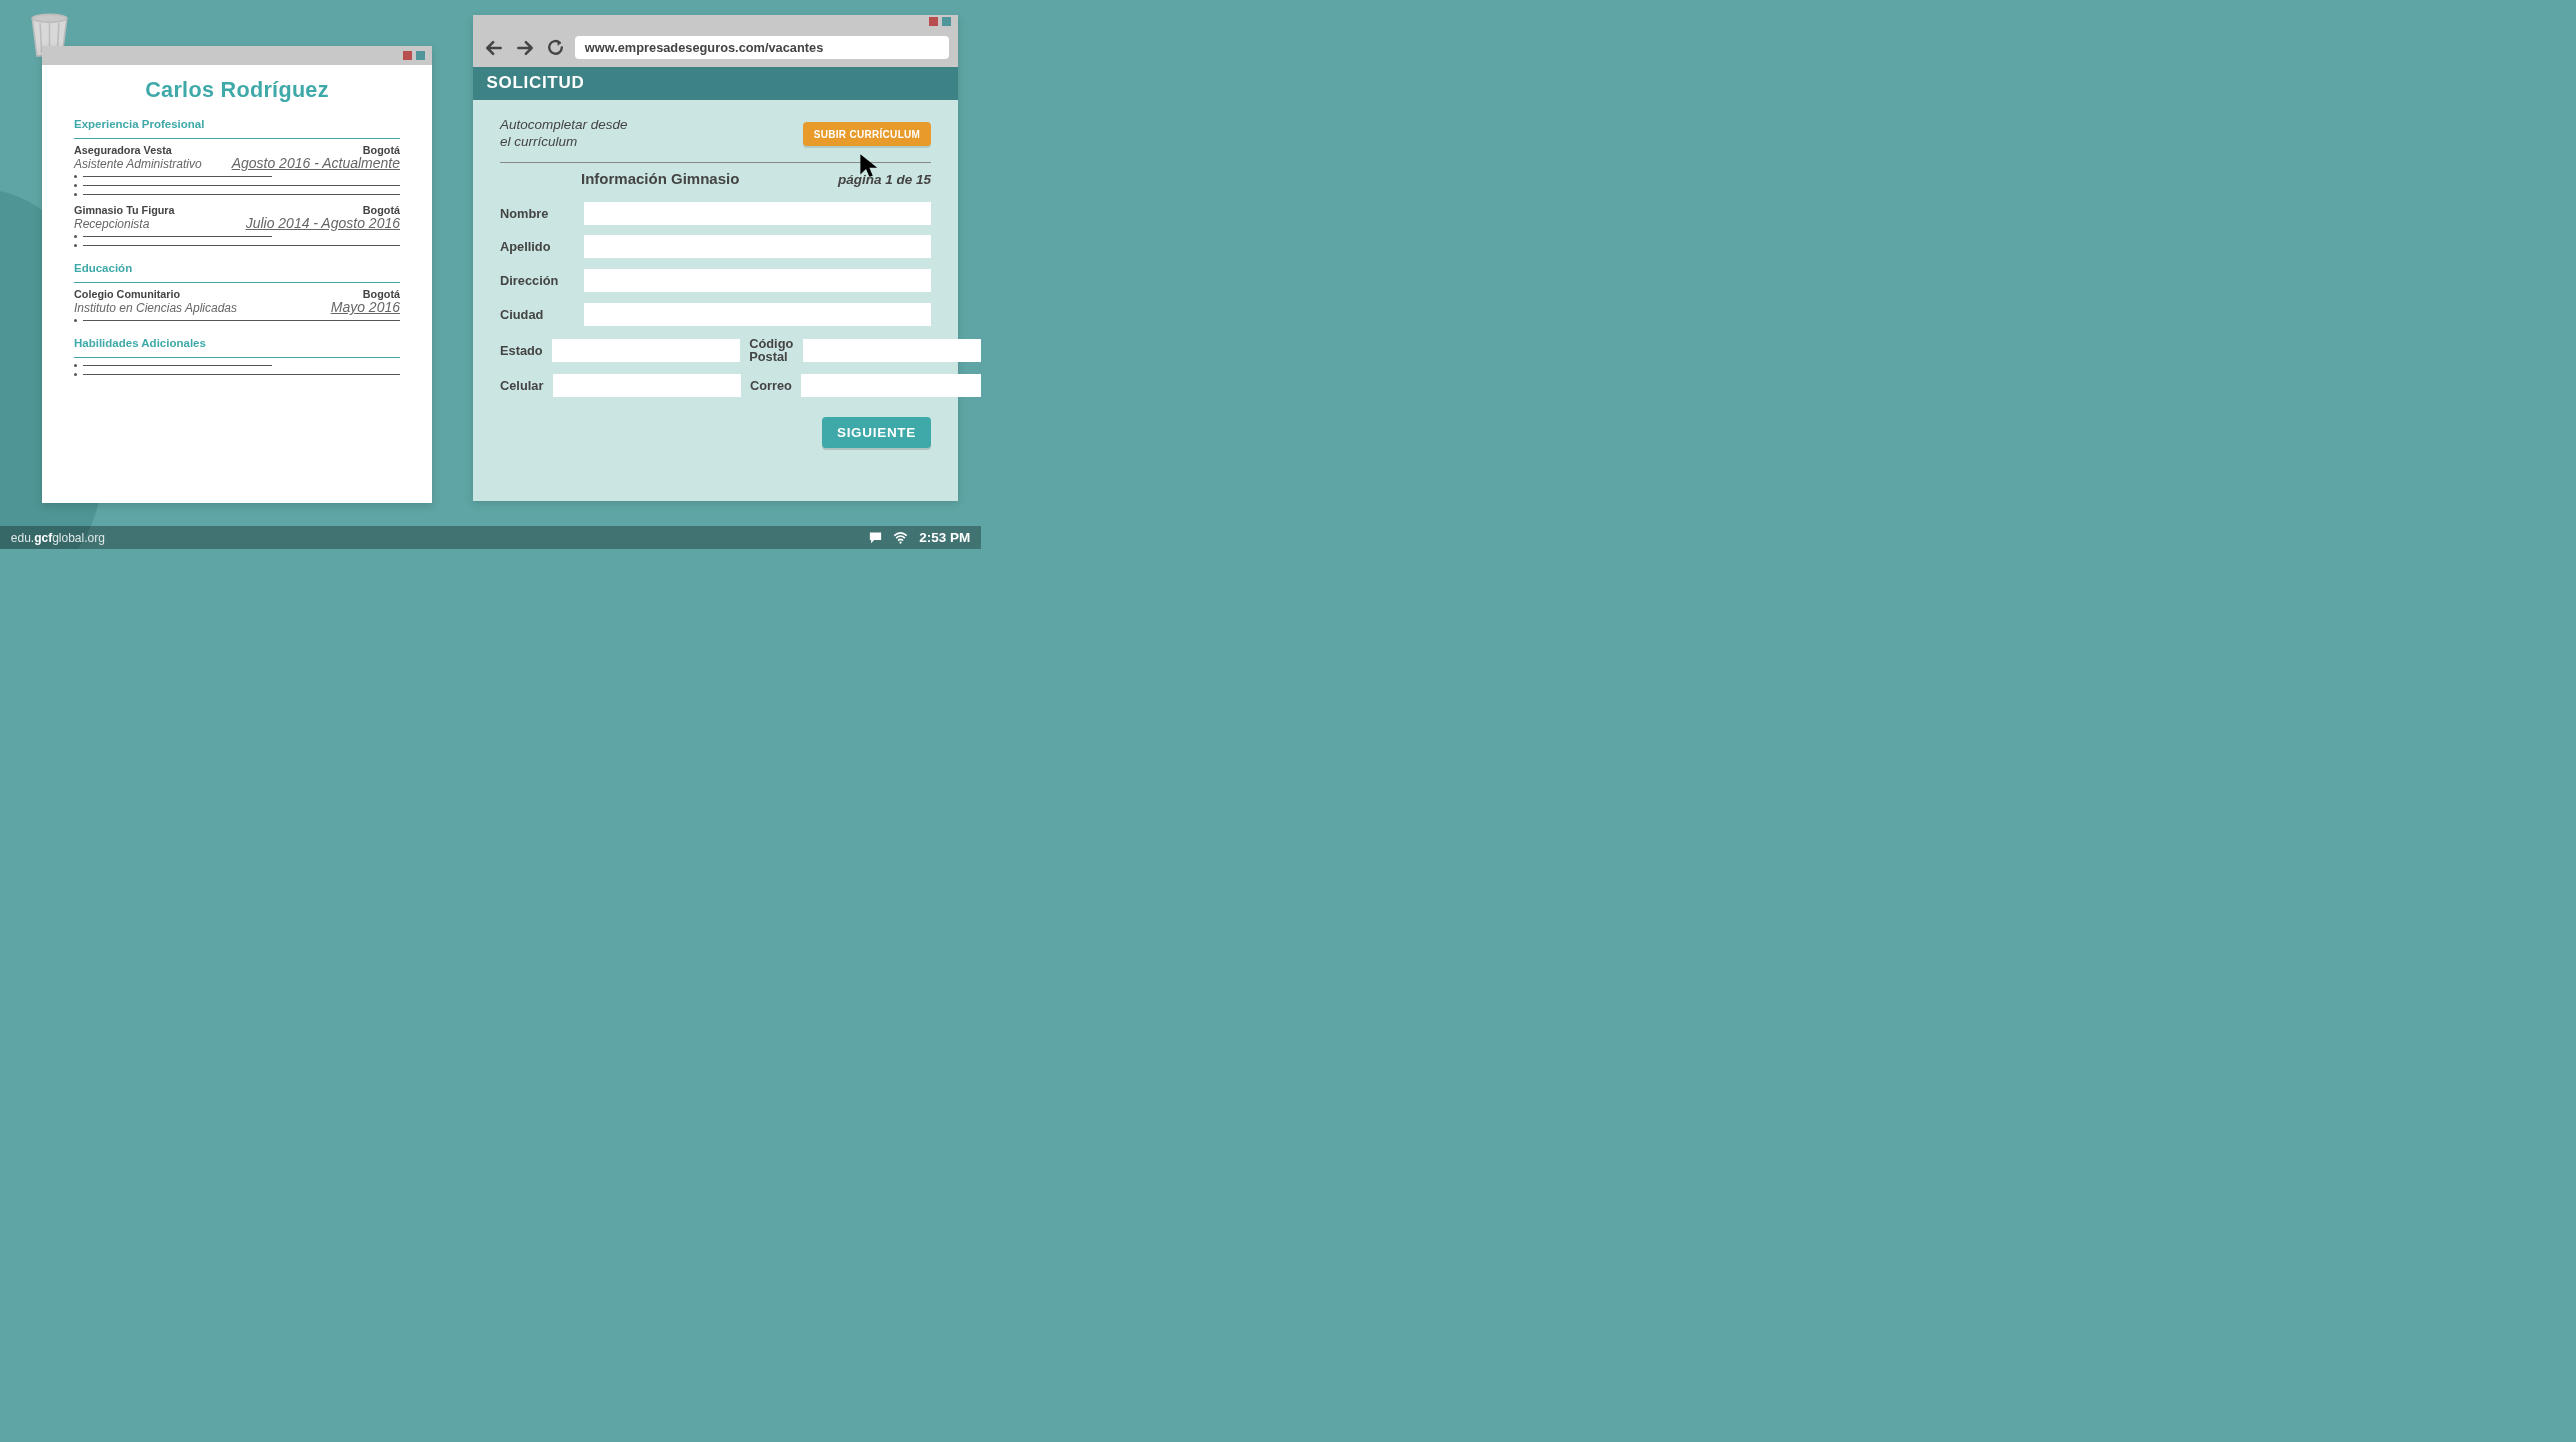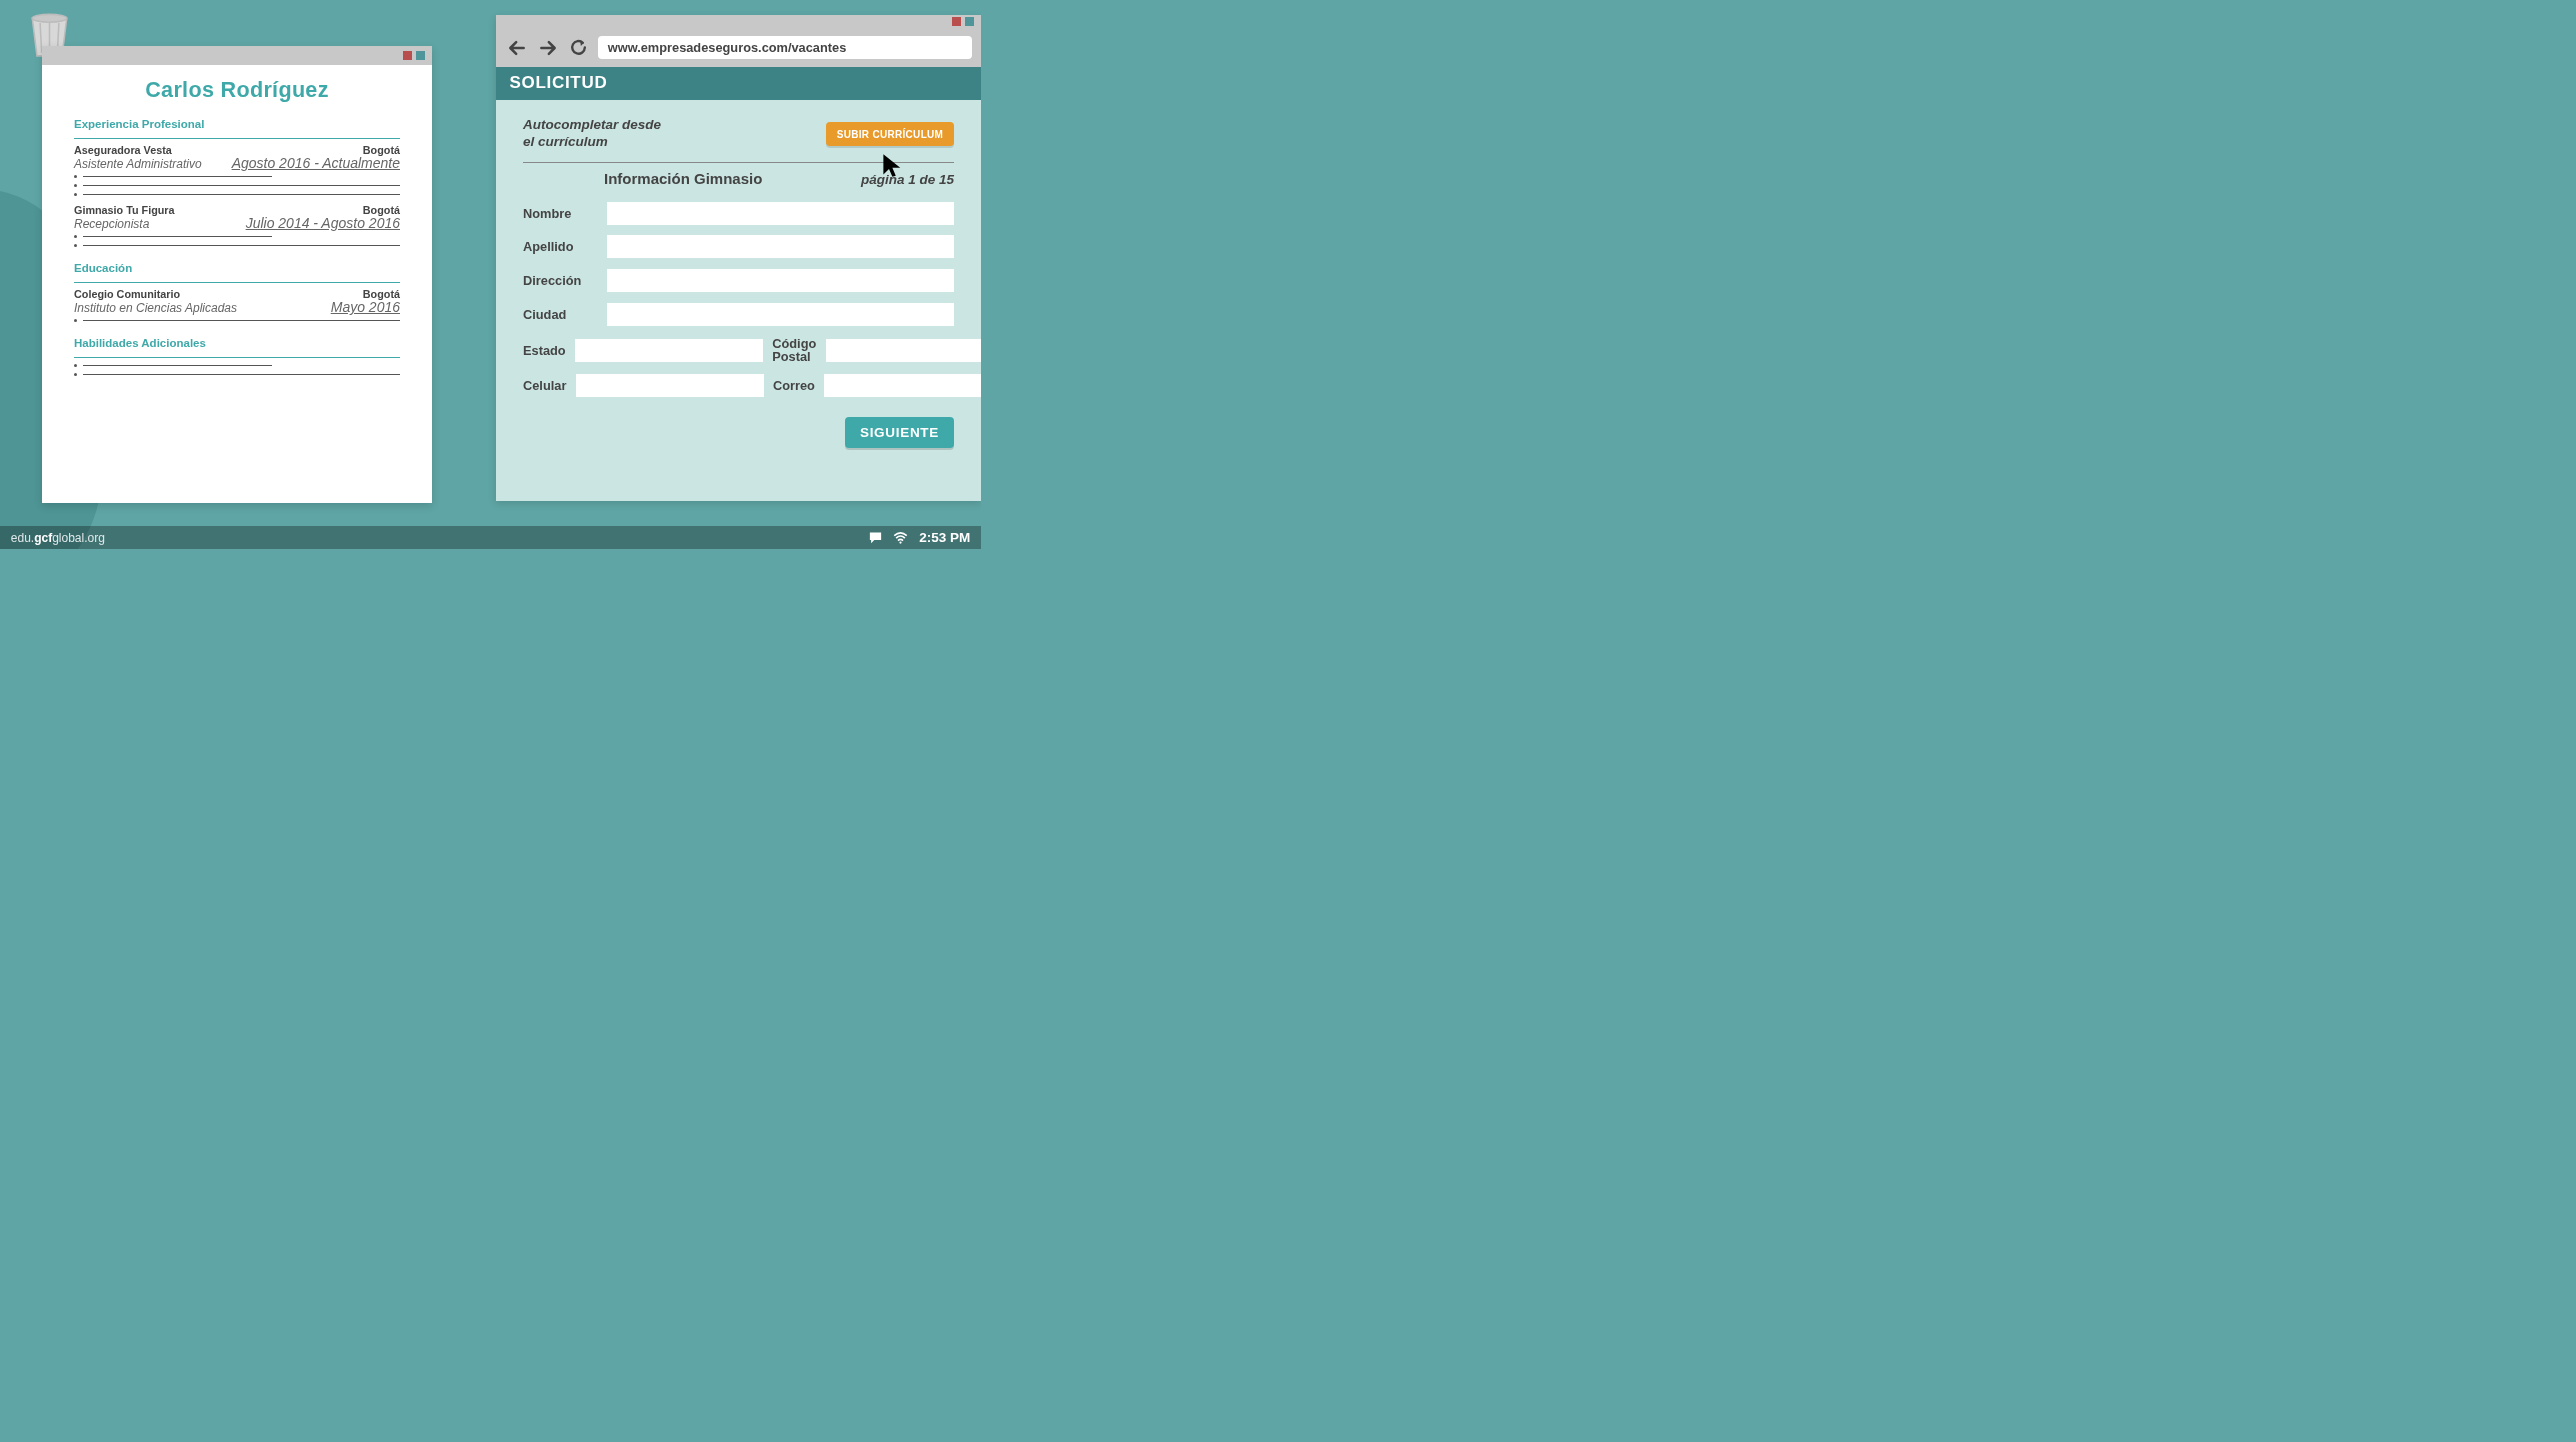--- a/index.html
+++ b/index.html
@@ -104,21 +104,21 @@
       gap: 5.4px;
       margin-bottom: 5.4px;
     }
     .resume-bullet .dot { width: 3.4px; height: 3.4px; background: #555; border-radius: 50%; flex-shrink: 0; }
     .resume-bullet .line { height: 1.3px; background: #555; flex: 1; }
     .resume-bullet.short .line { max-width: 189px; }
 
     
     .browser-window {
       position: absolute;
-      left: 496px;
+      left: 473px;
       top: 15px;
       width: 485px;
       height: 485px;
       background: #fff;
       z-index: 2;
       box-shadow: 0 2.7px 8px rgba(0,0,0,0.15);
     }
     .browser-titlebar {
       height: 13.5px;
       background: #c8c8c8;
@@ -174,21 +174,21 @@
       display: flex;
       justify-content: space-between;
       align-items: center;
       padding-bottom: 10.8px;
       border-bottom: 0.7px solid #888;
       margin-bottom: 6.7px;
       position: relative;
     }
     .form-top-text {
       font-style: italic;
-      font-weight: bold;
+      font-weight: normal;
       font-size: 13.5px;
       color: #444;
       line-height: 1.25;
     }
     .upload-btn {
       background: #e89a2a;
       color: #fff;
       font-weight: bold;
       border: none;
       border-radius: 4px;

